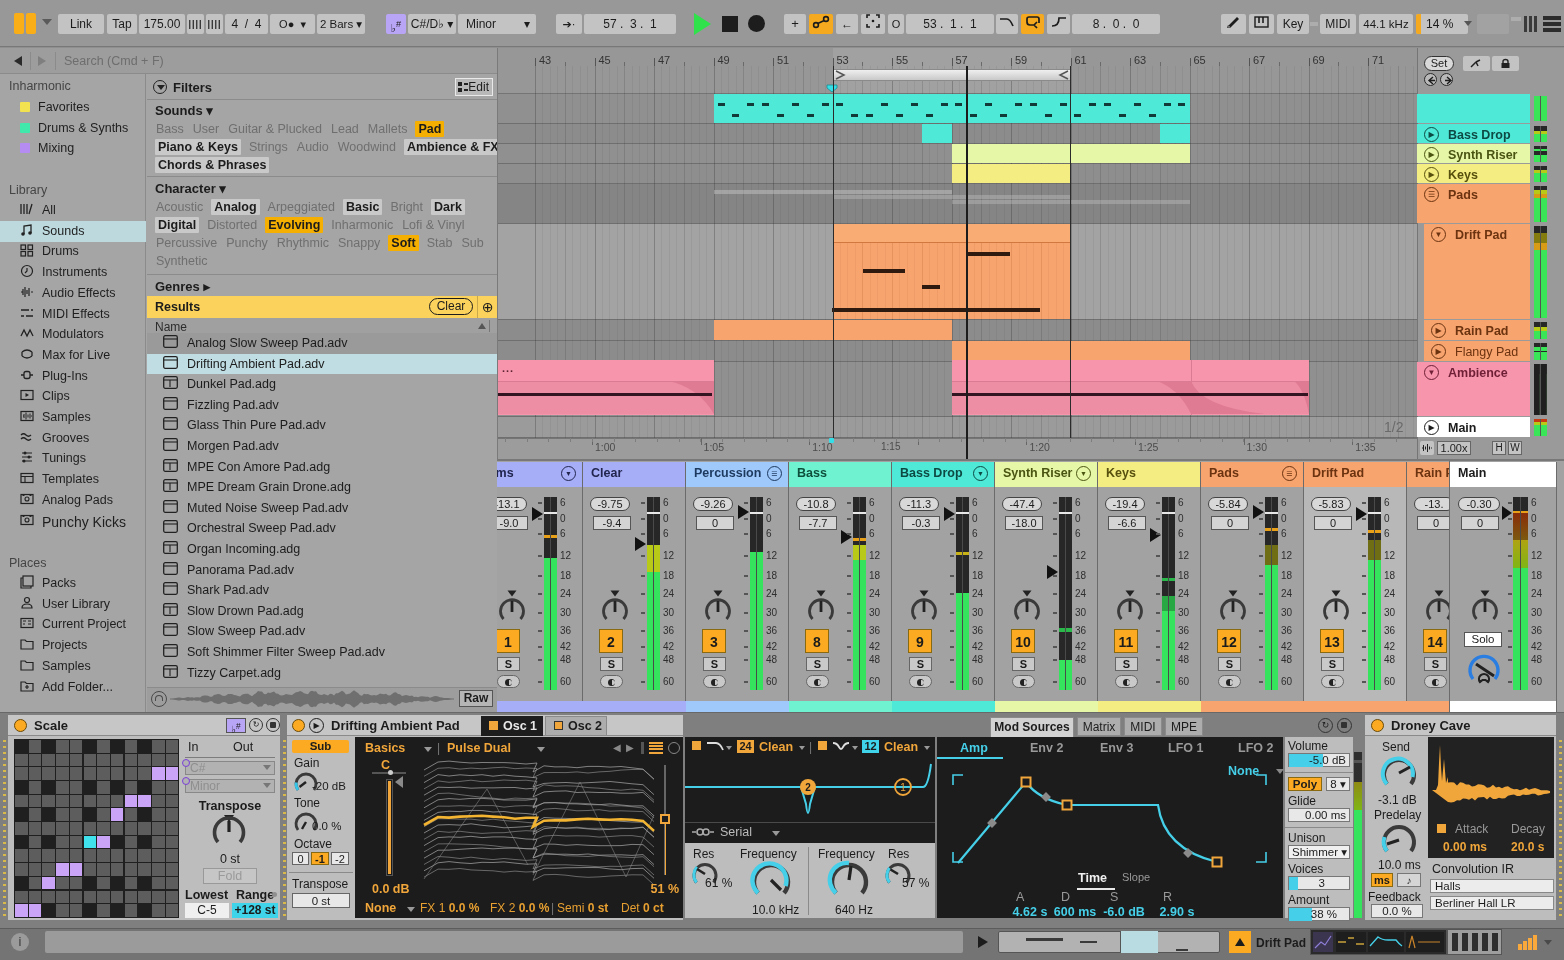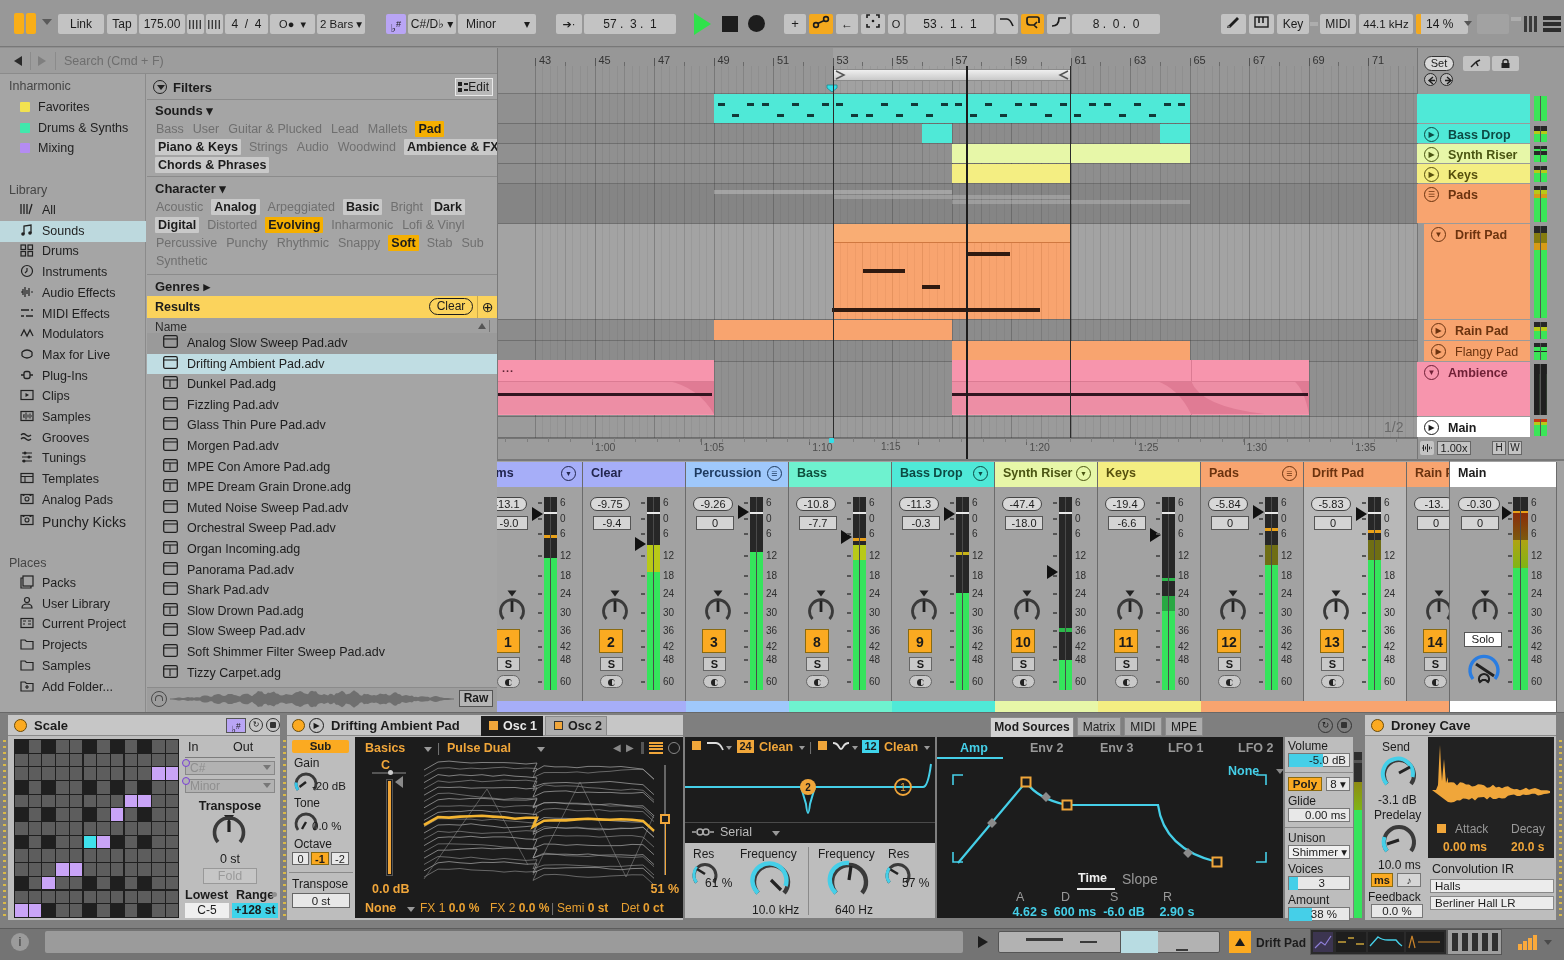--- a/index.html
+++ b/index.html
@@ -1782,21 +1782,21 @@
 <svg class="a" style="left:937px;top:737px" width="346" height="181" viewBox="0 0 346 181">
     <path d="M21 126 L89 45 Q101 62 130 68 L221 68 Q227 112 280 125" fill="none" stroke="#45cfe8" stroke-width="2.2"></path>
     <rect x="51.5" y="82.5" width="7" height="7" fill="#8a8a8a" transform="rotate(45 55 86)"></rect>
     <rect x="105.5" y="56.5" width="7" height="7" fill="#8a8a8a" transform="rotate(45 109 60)"></rect>
     <rect x="247.5" y="112.5" width="7" height="7" fill="#8a8a8a" transform="rotate(45 251 116)"></rect>
     <rect x="84.5" y="40.5" width="9" height="9" fill="#1c1c1c" stroke="#f0a63a" stroke-width="2"></rect>
     <rect x="125.5" y="63.5" width="9" height="9" fill="#1c1c1c" stroke="#f0a63a" stroke-width="2"></rect>
     <rect x="275.5" y="120.5" width="9" height="9" fill="#1c1c1c" stroke="#f0a63a" stroke-width="2"></rect>
   </svg>
 <div class="a" style="left:1078px;top:871px;width:40px;height:15px;color:#f0f0f0;font-size:12.5px;font-weight:bold;">Time</div>
-<div class="a" style="left:1122px;top:871px;width:44px;height:15px;color:#999;font-size:14px;">Slope</div>
+<div class="a" style="left:1122px;top:871px;width:44px;height:15px;color:#999;font-size:11px;">Slope</div>
 <div class="a" style="left:1077px;top:888px;width:38px;height:2px;background:#e8e8e8;"></div>
 <div class="a" style="left:1016px;top:890px;width:30px;height:13px;color:#999;font-size:12.5px;">A</div>
 <div class="a" style="left:1002px;top:905px;width:56px;height:13px;color:#45cfe8;font-size:12.5px;font-weight:bold;text-align:center;">4.62 s</div>
 <div class="a" style="left:1061px;top:890px;width:30px;height:13px;color:#999;font-size:12.5px;">D</div>
 <div class="a" style="left:1047px;top:905px;width:56px;height:13px;color:#45cfe8;font-size:12.5px;font-weight:bold;text-align:center;">600 ms</div>
 <div class="a" style="left:1110px;top:890px;width:30px;height:13px;color:#999;font-size:12.5px;">S</div>
 <div class="a" style="left:1096px;top:905px;width:56px;height:13px;color:#45cfe8;font-size:12.5px;font-weight:bold;text-align:center;">-6.0 dB</div>
 <div class="a" style="left:1163px;top:890px;width:30px;height:13px;color:#999;font-size:12.5px;">R</div>
 <div class="a" style="left:1149px;top:905px;width:56px;height:13px;color:#45cfe8;font-size:12.5px;font-weight:bold;text-align:center;">2.90 s</div>
 <div class="a" style="left:1285px;top:737px;width:68px;height:181px;background:#bdbdbd;"></div>

